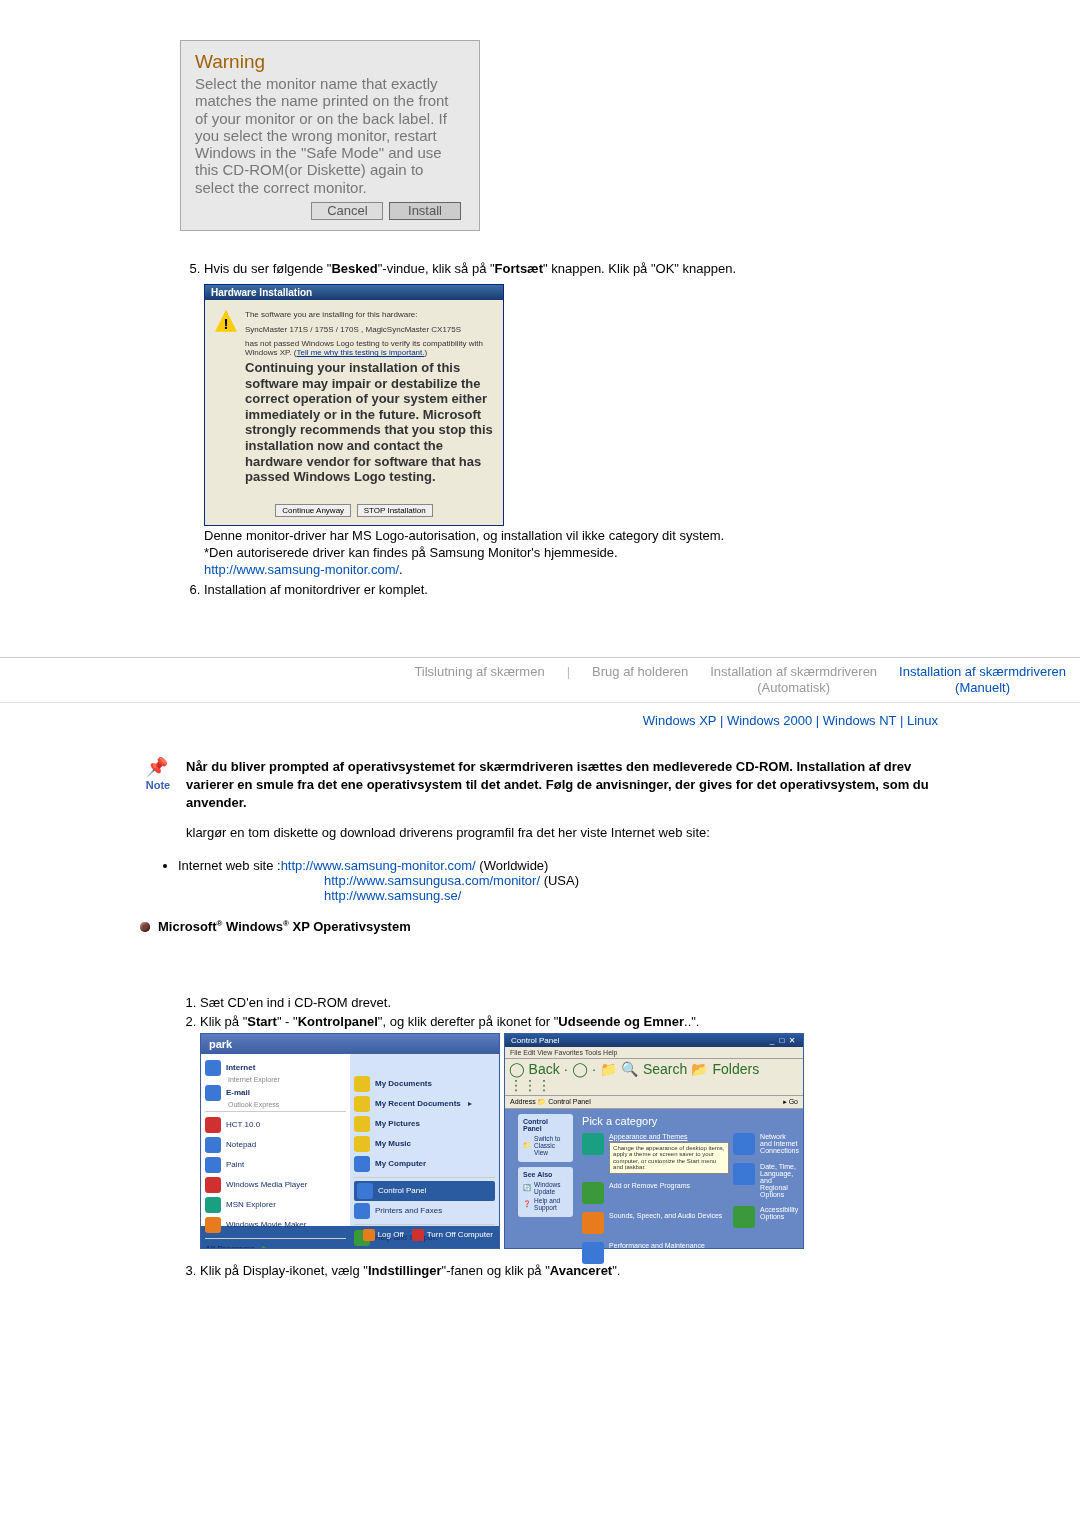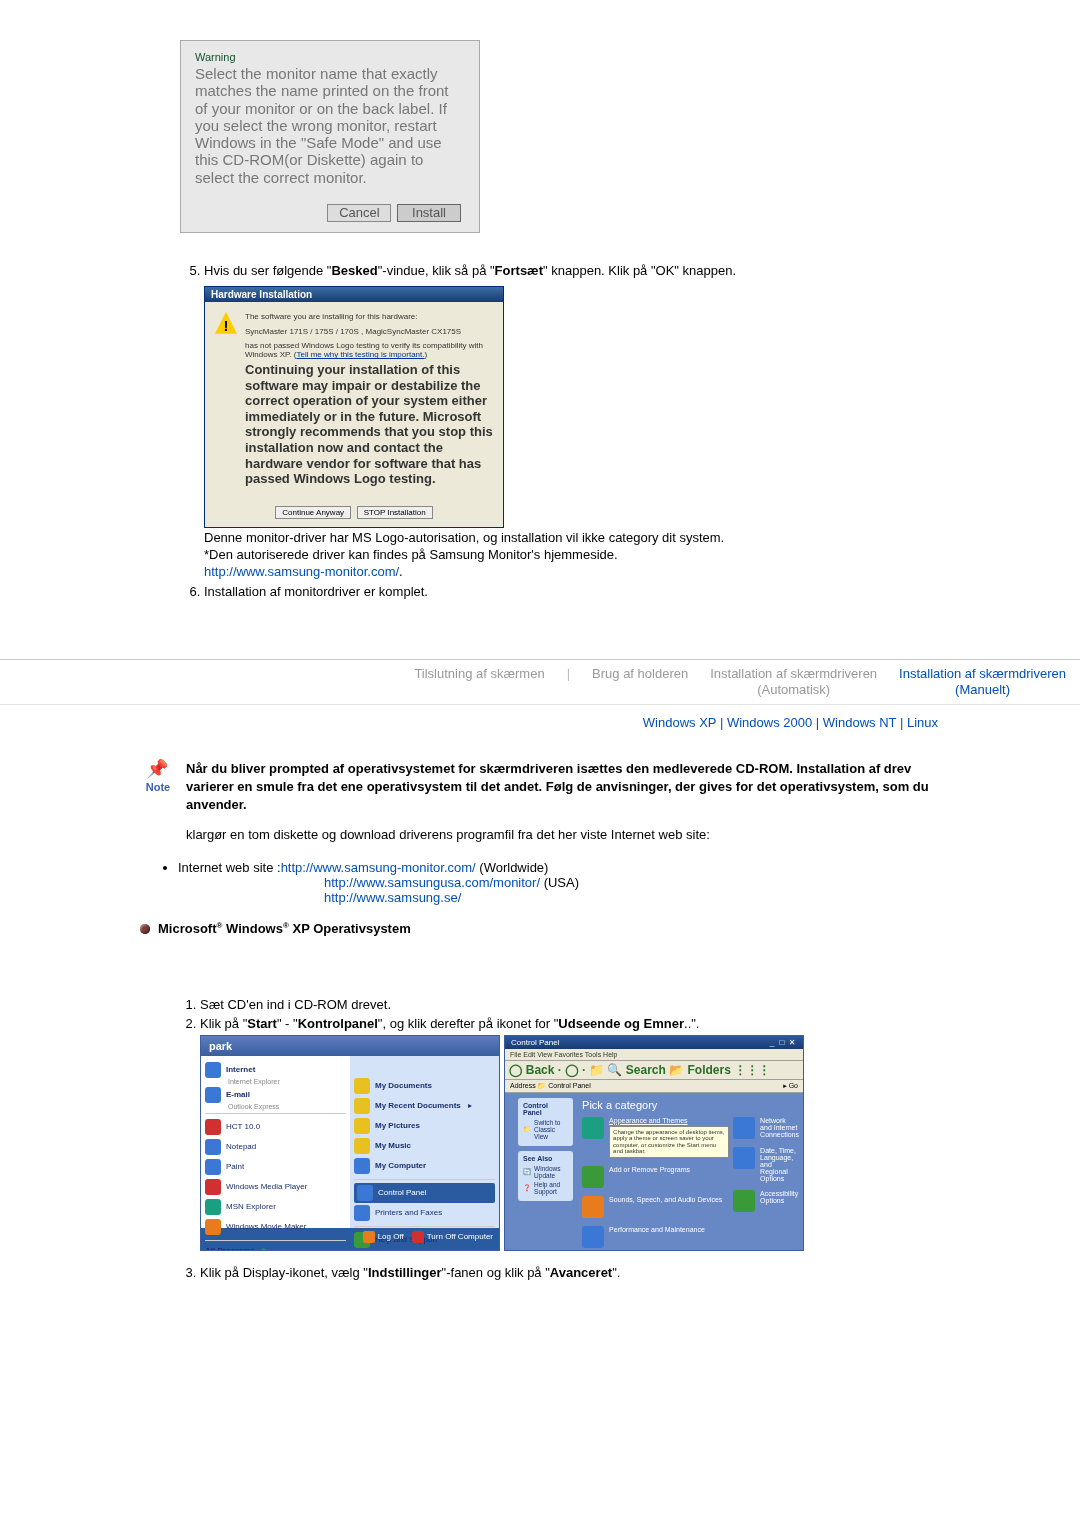--- a/index.html
+++ b/index.html
@@ -22,45 +22,44 @@
   }
   
   .warning-box {
     border: 1px solid #aaa;
     background: #e8e8e8;
     padding: 10px 14px 10px 14px;
     width: 300px;
     position: relative;
   }
   .warning-legend {
-    color: #14532d;
-    font-size: 11px;
+    color: #a16207;
+    font-size: 19px;
   }
   .warning-text {
     color: #777;
     font-size: 15px;
     line-height: 1.15;
     padding-top: 2px;
   }
   .warning-buttons {
     text-align: right;
     margin-top: 6px;
     padding-right: 4px;
   }
   .wbtn {
     display: inline-block;
     border: 1px solid #888;
     background: #ddd;
     color: #555;
-    width: 64px;
+    width: 72px;
     text-align: center;
     font-size: 13px;
     line-height: 16px;
     margin-left: 2px;
-    margin-top: 12px;
   }
   .wbtn.highlight {
     background: #ccc;
     border: 1px solid #666;
   }
   
   ol.steps {
     list-style: decimal;
     padding-left: 24px;
     margin-top: 30px;
@@ -282,24 +281,23 @@
   .cp-menu {
     background: #ece9d8;
     font-size: 7px;
     color: #333;
     padding: 2px 5px;
     border-bottom: 1px solid #a0a0a0;
   }
   .cp-toolbar {
     background: #ece9d8;
     padding: 2px 4px;
-    font-size: 12px;
+    font-size: 14px;
     color: #2a6e2a;
     border-bottom: 1px solid #a0a0a0;
-    font-weight: bold;
   }
   .tb-back { color:#2a6e2a; }
   .tb-yellow { color:#c79a1e; }
   .cp-addr {
     background: #ece9d8;
     font-size: 7px;
     padding: 2px 5px;
     border-bottom: 1px solid #a0a0a0;
     display: flex;
     justify-content: space-between;

